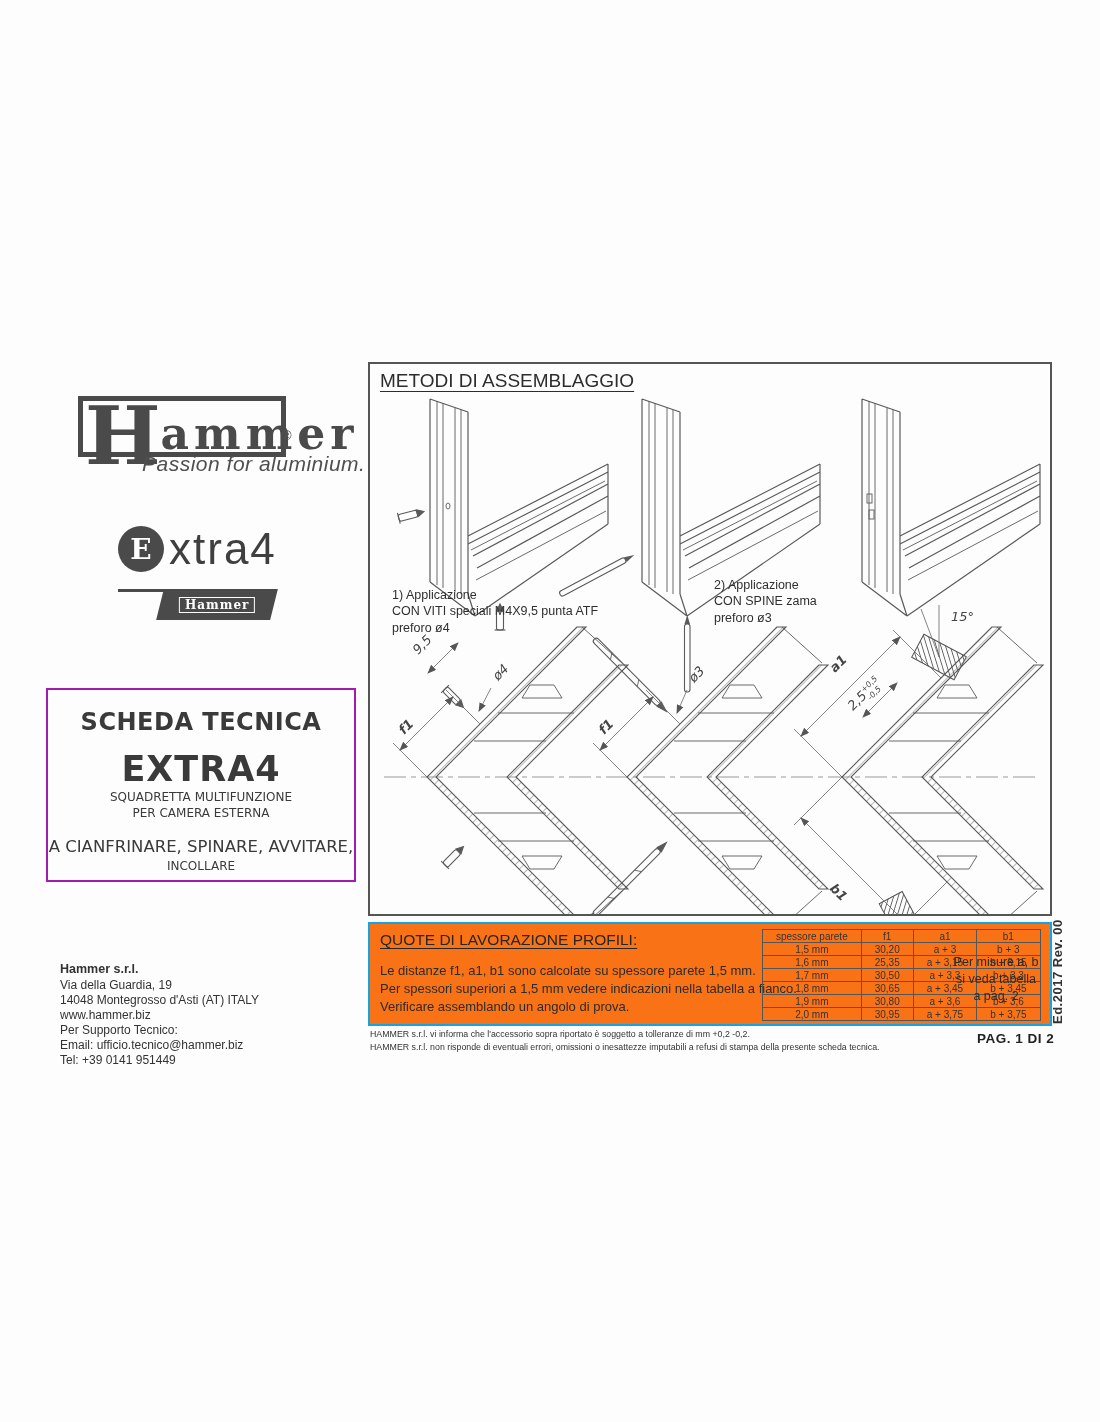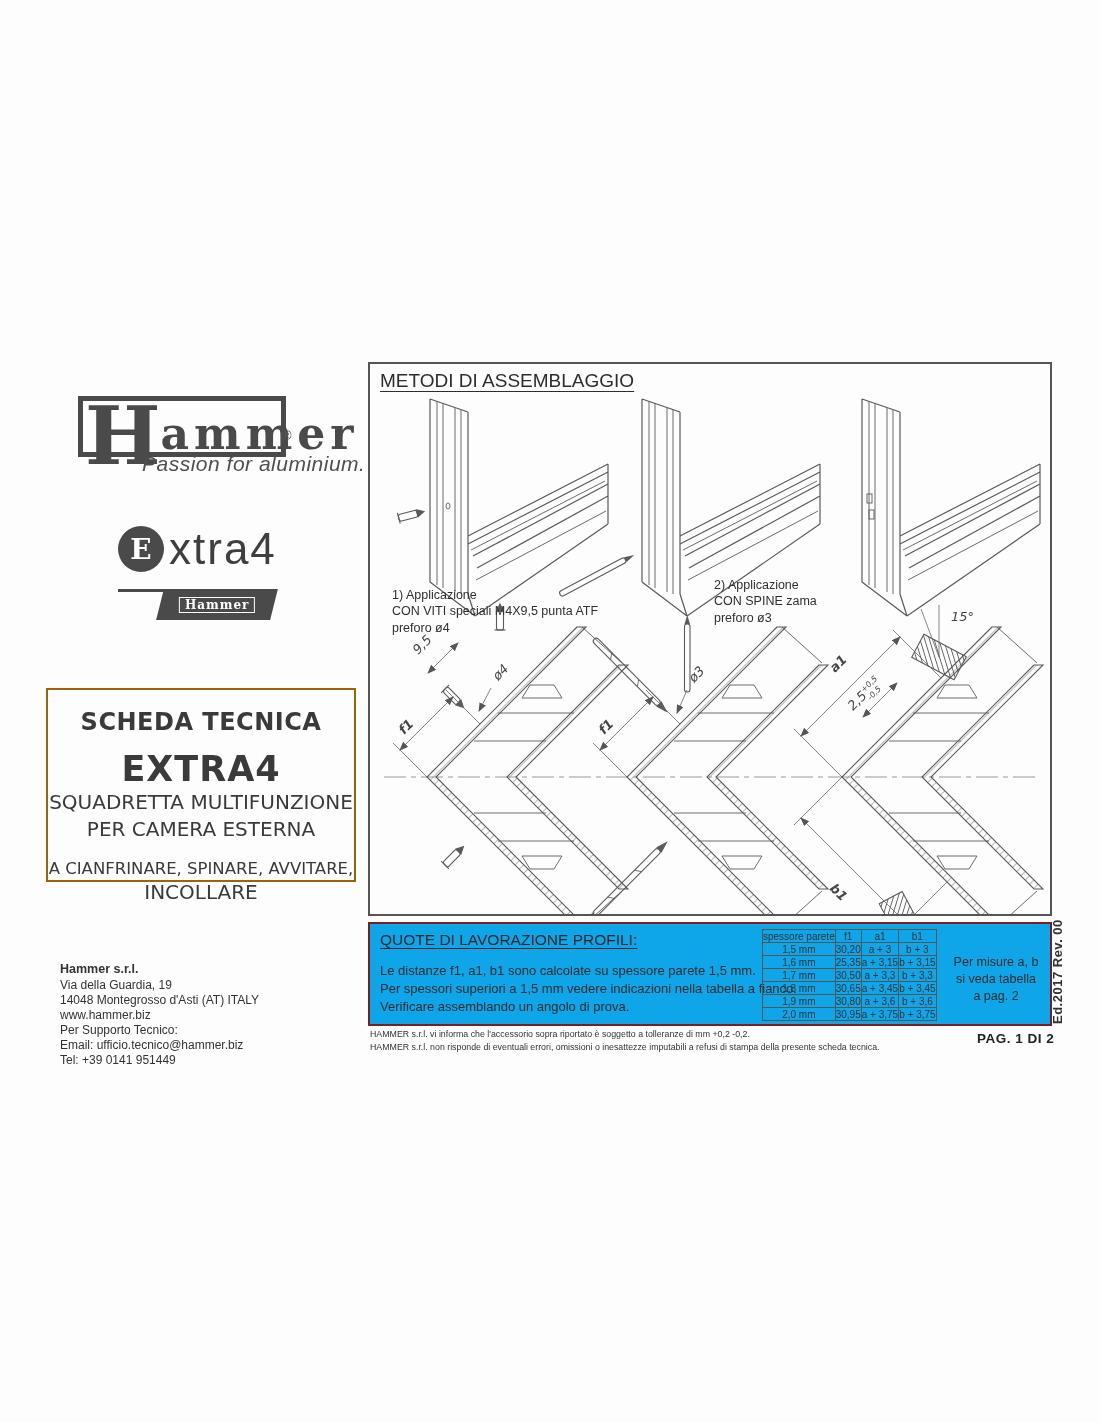--- a/index.html
+++ b/index.html
@@ -24,51 +24,51 @@
           align-items:center;justify-content:center;font-family:"DejaVu Serif",serif;
           font-weight:bold;font-size:28px;}
   .xtra{font-size:44px;color:#3f3f3f;margin-left:5px;letter-spacing:2px;}
   .badge-line{left:118px;top:589px;width:150px;height:2.5px;background:#4a4a4a;}
   .badge{left:160px;top:589px;width:114px;height:31px;background:#4a4a4a;transform:skewX(-14deg);
          display:flex;align-items:center;justify-content:center;}
   .badge-inner{border:1.5px solid #fff;padding:0 5px;transform:skewX(14deg);color:#fff;
                font-family:"DejaVu Serif",serif;font-weight:bold;font-size:12px;letter-spacing:1px;}
 
   
-  .scheda{left:46px;top:688px;width:306px;height:190px;border:2px solid #a16207;text-align:center;
+  .scheda{left:46px;top:688px;width:306px;height:190px;border:2px solid #a21caf;text-align:center;
           font-family:"DejaVu Sans",sans-serif;color:#3a3a3a;}
   .scheda-title{margin-top:18px;font-size:24px;font-weight:bold;letter-spacing:.5px;}
   .scheda-product{margin-top:13px;font-size:35px;font-weight:bold;letter-spacing:1px;}
-  .scheda-sub{font-size:20px;line-height:1.35;}
+  .scheda-sub{font-size:12px;line-height:1.35;}
   .scheda-feat{margin-top:15px;font-size:16.5px;line-height:1.3;}
 
   
   .contact{left:60px;top:962px;font-size:12px;line-height:1.26;color:#333;}
   .contact .company{font-weight:bold;font-size:12.5px;}
 
   
   .methods-box{left:368px;top:362px;width:680px;height:550px;border:2px solid #555;background:#fdfdfd;}
   .methods-title{position:absolute;left:10px;top:6px;font-size:19px;color:#2d2d2d;
                  text-decoration:underline;text-underline-offset:4px;}
   .methods-svg{position:absolute;left:0;top:0;width:680px;height:550px;}
   .caption{position:absolute;font-size:12.5px;line-height:1.3;color:#2f2f2f;}
   .cap1{left:22px;top:223px;}
   .cap2{left:344px;top:213px;}
   .cap3{left:455px;top:216px;width:200px;text-align:right;}
   .caption span{display:block;}
   .dim{font:italic 13px "DejaVu Sans",sans-serif;fill:#454545;}
   .dimb{font:italic bold 13px "DejaVu Sans",sans-serif;fill:#454545;}
 
   
-  .quote-box{left:368px;top:922px;width:680px;height:100px;border:2px solid #7f1d1d;background:#0ea5e9;}
+  .quote-box{left:368px;top:922px;width:680px;height:100px;border:2px solid #0ea5e9;background:#f97316;}
   .quote-title{position:absolute;left:10px;top:7px;font-size:15.5px;text-decoration:underline;
                text-underline-offset:3px;color:#262626;}
   .quote-text{position:absolute;left:10px;top:38px;font-size:13px;line-height:1.4;color:#2b2b2b;}
   .qtable{position:absolute;left:392px;top:5px;border-collapse:collapse;font-size:10px;color:#333;}
-  .qtable th,.qtable td{border:1px solid #555;height:12px;padding:0 0;text-align:center;
+  .qtable th,.qtable td{border:1px solid #555;height:12px;padding:0 13px;text-align:center;
                         font-weight:normal;white-space:nowrap;}
   .qtable th:first-child,.qtable td:first-child{min-width:66px;}
   .note{position:absolute;left:578px;top:30px;width:96px;text-align:center;font-size:12.5px;
         line-height:1.35;color:#2b2b2b;}
   .note span{display:block;}
 
   
   .edition{left:1050px;top:908px;height:116px;writing-mode:vertical-rl;transform:rotate(180deg);
            font-weight:bold;font-size:13px;color:#333;letter-spacing:.5px;}
   .footer{left:370px;top:1028px;width:640px;font-size:8.8px;line-height:1.45;color:#333;}

